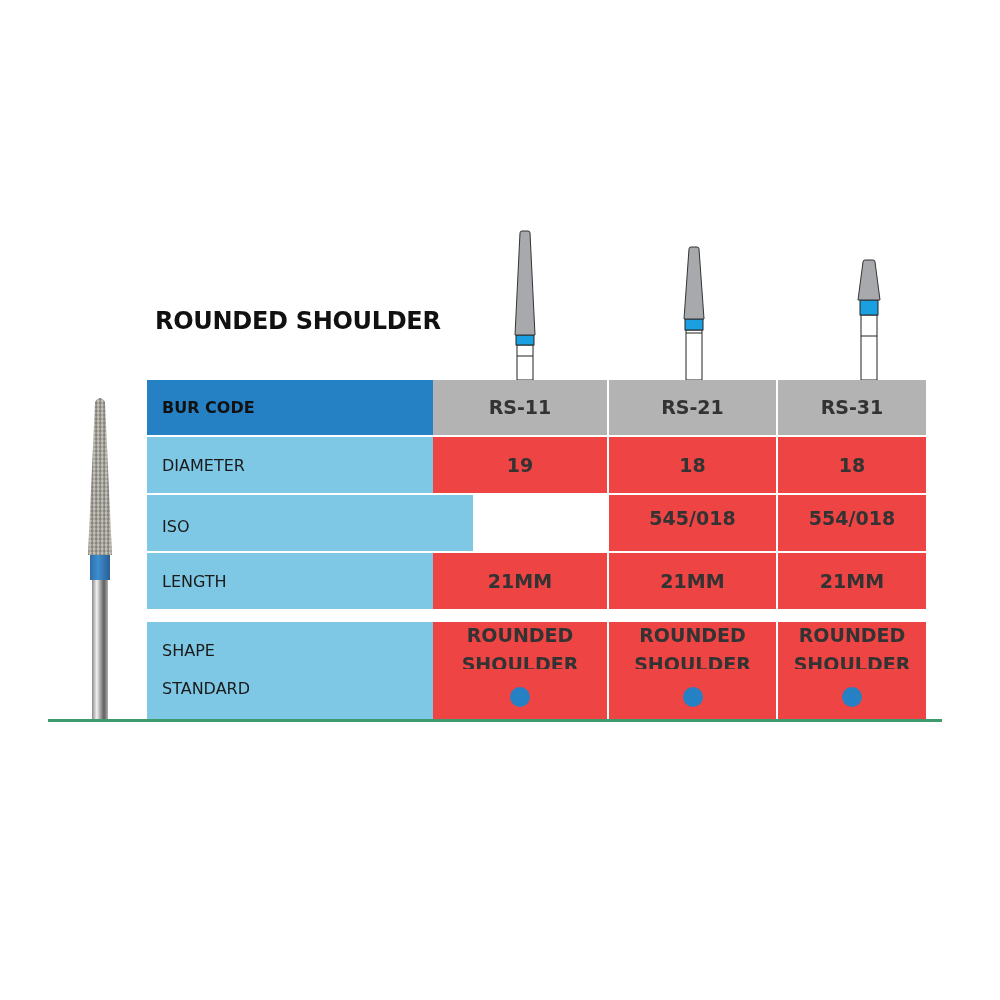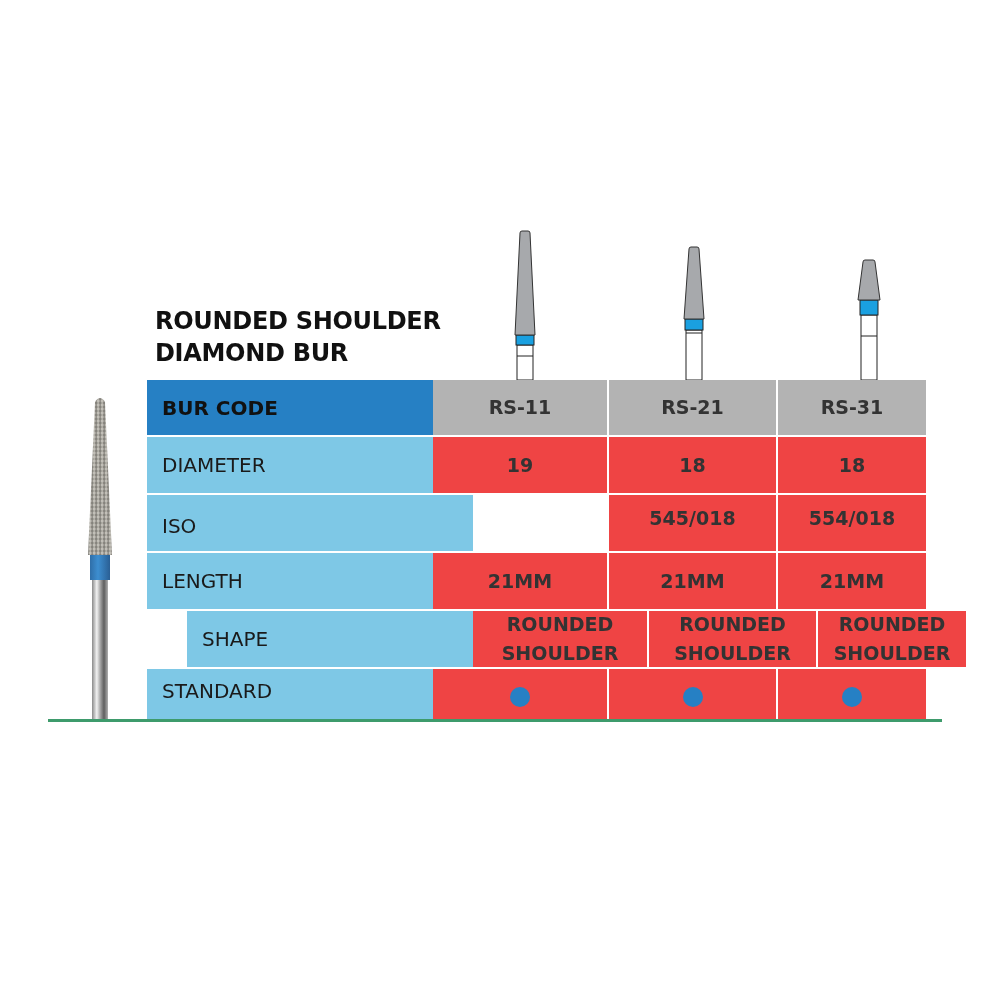--- a/index.html
+++ b/index.html
@@ -8,42 +8,41 @@
 
   .title { position: absolute; left: 155px; top: 305px; font-weight: bold;
            font-size: 24px; line-height: 32px; color: #111111; letter-spacing: -0.3px; }
   .title div { white-space: nowrap; }
 
   .spec-table { position: absolute; left: 147px; top: 380px; width: 795px; height: 340px; }
   .row { position: absolute; left: 0; width: 795px; }
   .cell { position: absolute; top: 0; bottom: 0; display: flex; align-items: center;
           box-sizing: border-box; }
   .label-cell { left: 0; width: 326px; background: #7ec8e6; padding-left: 15px;
-                font-size: 20px; color: #1a1a1a; }
+                font-size: 16px; color: #1a1a1a; }
   .row.header .label-cell { background: #2680c4; font-weight: bold; color: #111111; }
   .val-cell { justify-content: center; text-align: center; background: #ef4444;
               font-weight: bold; font-size: 19px; color: #333333; line-height: 29px; }
   .row.header .val-cell { background: #b3b3b3; }
   .c1 { left: 286px; width: 174px; }
   .c2 { left: 462px; width: 167px; }
   .c3 { left: 631px; width: 148px; }
 
   .dot { width: 20px; height: 20px; border-radius: 50%; display: inline-block; }
 
   .bottom-line { position: absolute; left: 48px; top: 719px; width: 894px; height: 3px; background: #3e9b6c; }
 
   .drawing { position: absolute; }
   .photo-bur { position: absolute; left: 80px; top: 390px; }
 </style>
 </head>
 <body>
 
 <div class="title">
   <div>ROUNDED SHOULDER</div>
-  <div>DIAMOND BUR</div>
 </div>
 
 <svg class="photo-bur" width="40" height="332" viewBox="0 0 40 332">
   <defs>
     <linearGradient id="shank" x1="0" x2="1" y1="0" y2="0">
       <stop offset="0" stop-color="#8a8a8a"></stop>
       <stop offset="0.3" stop-color="#f2f2f2"></stop>
       <stop offset="0.55" stop-color="#9a9a9a"></stop>
       <stop offset="0.75" stop-color="#5e5e5e"></stop>
       <stop offset="1" stop-color="#b0b0b0"></stop>
@@ -112,21 +111,21 @@
     <div class="cell val-cell c3" style="align-items:flex-start; padding-top:9px;">554/018</div>
   </div>
 
   <div class="row" style="top:173px; height:56px;">
     <div class="cell label-cell">LENGTH</div>
     <div class="cell val-cell c1">21MM</div>
     <div class="cell val-cell c2">21MM</div>
     <div class="cell val-cell c3">21MM</div>
   </div>
 
-  <div class="row" style="top:231px; height:56px;margin-left:40px;">
+  <div class="row" style="top:242px; height:56px;">
     <div class="cell label-cell">SHAPE</div>
     <div class="cell val-cell c1" style="flex-direction:column; justify-content:center;">
       <span>ROUNDED</span>
       <span>SHOULDER</span>
     </div>
     <div class="cell val-cell c2" style="flex-direction:column; justify-content:center;">
       <span>ROUNDED</span>
       <span>SHOULDER</span>
     </div>
     <div class="cell val-cell c3" style="flex-direction:column; justify-content:center;">

